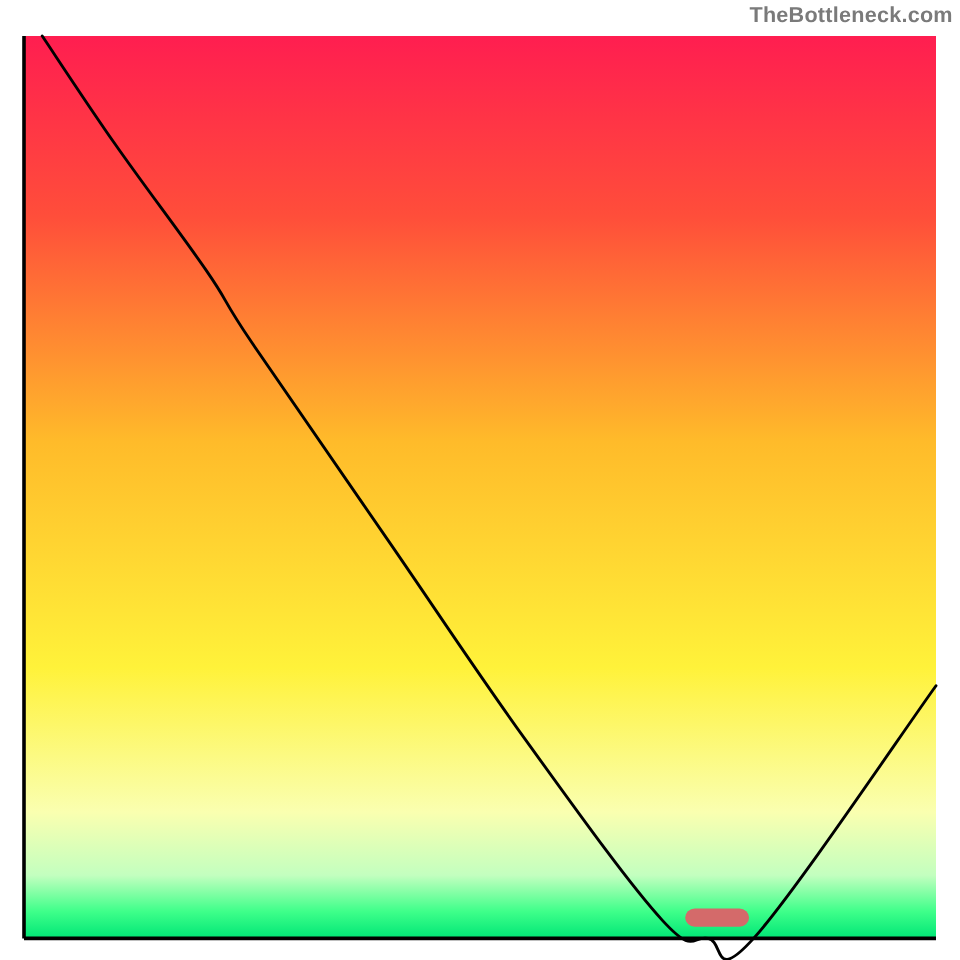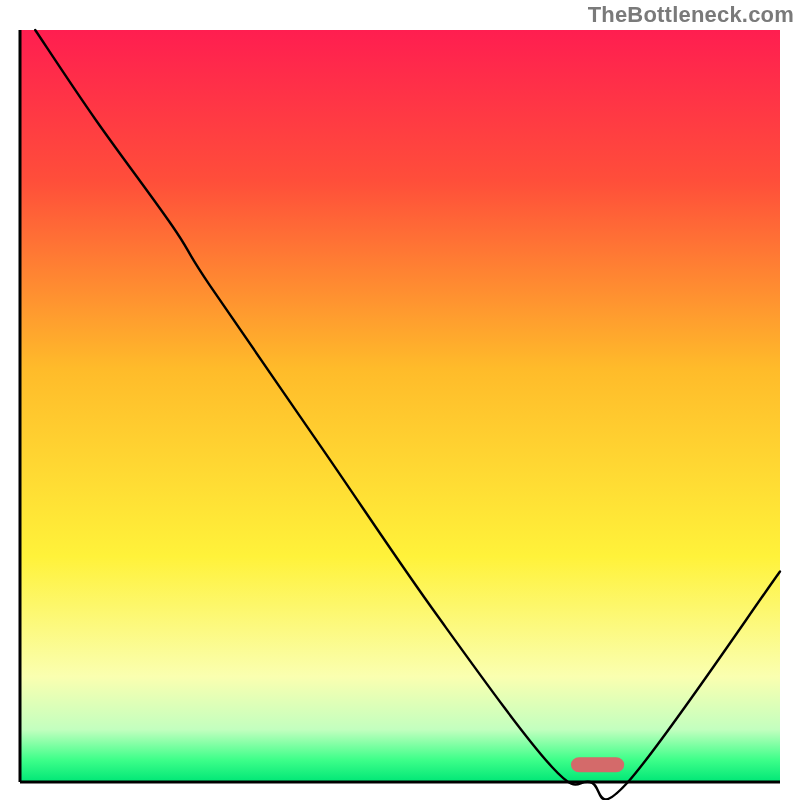--- a/index.html
+++ b/index.html
@@ -13,21 +13,21 @@
   }
   .stage {
     position: relative;
     width: 800px;
     height: 800px;
   }
   .watermark {
     position: absolute;
     top: 2px;
     right: 6px;
-    font-size: 22px;
+    font-size: 18px;
     font-weight: 600;
     color: #7a7a7a;
     letter-spacing: 0.2px;
     user-select: none;
     margin-left: 44px;
   }
   svg {
     position: absolute;
     top: 0;
     left: 0;

